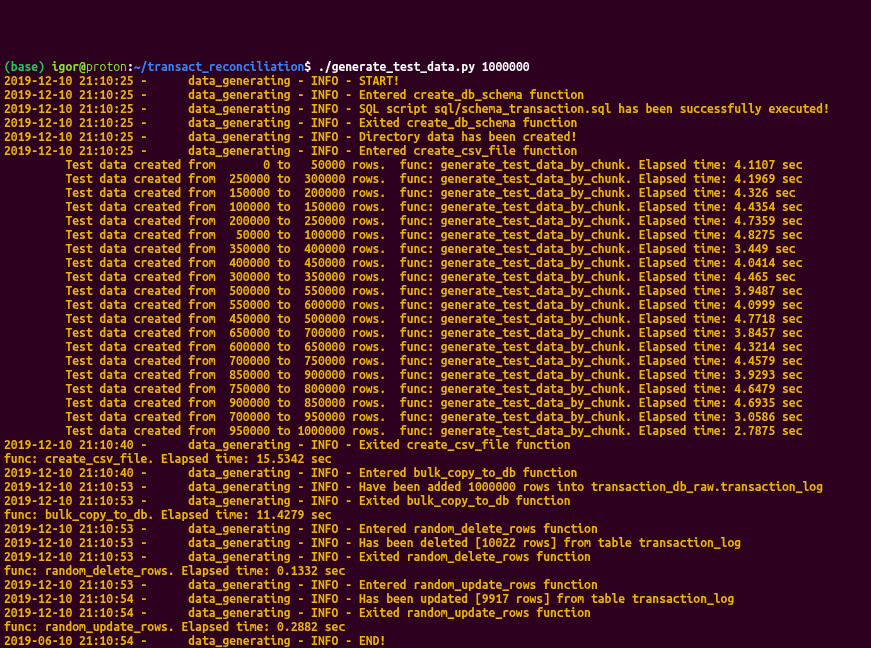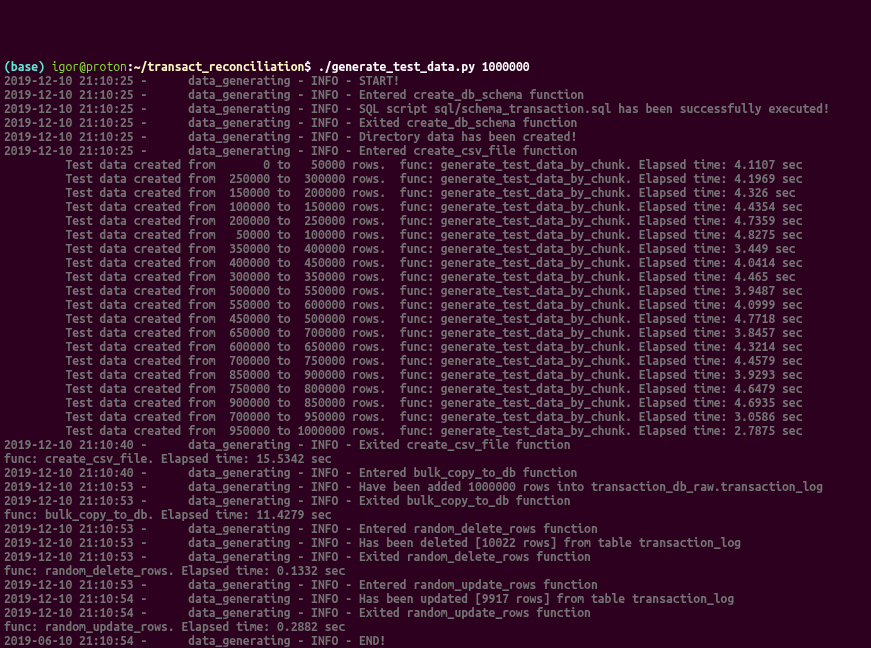--- a/index.html
+++ b/index.html
@@ -10,26 +10,26 @@
       font-size: 12.2px;
       line-height: 14px;
       color: #ffffff;
       font-weight: bold;
       white-space: pre;
       overflow: hidden;
       width: 871px;
       height: 648px;
       box-sizing: border-box;
     }
-    .prompt-env { color: #5eead4; text-align: right; }
-    .prompt-user { color: #8ae234; font-weight: normal; }
+    .prompt-env { color: #22c55e; text-align: right; }
+    .prompt-user { color: #8ae234; font-weight: bold; }
     .prompt-host { color: #8ae234; font-weight: normal; }
-    .prompt-path { color: #fef9c3; font-weight: bold; text-align: center; }
+    .prompt-path { color: #3b82f6; font-weight: bold; text-align: center; }
     .cmd { color: #ffffff; }
-    .log-line { color: #737373; }
+    .log-line { color: #eab308; }
   </style>
 </head>
 <body>
 
 
 
 <div><span><span class="prompt-env">(base)</span> <span class="prompt-user">igor</span><span class="prompt-user">@</span><span class="prompt-host">proton</span><span class="cmd">:</span><span class="prompt-path">~/transact_reconciliation</span><span class="cmd">$</span> <span class="cmd">./generate_test_data.py 1000000</span></span>
 <span class="log-line">2019-12-10 21:10:25 -      data_generating - INFO - START!</span>
 <span class="log-line">2019-12-10 21:10:25 -      data_generating - INFO - Entered create_db_schema function</span>
 <span class="log-line">2019-12-10 21:10:25 -      data_generating - INFO - SQL script sql/schema_transaction.sql has been successfully executed!</span>

